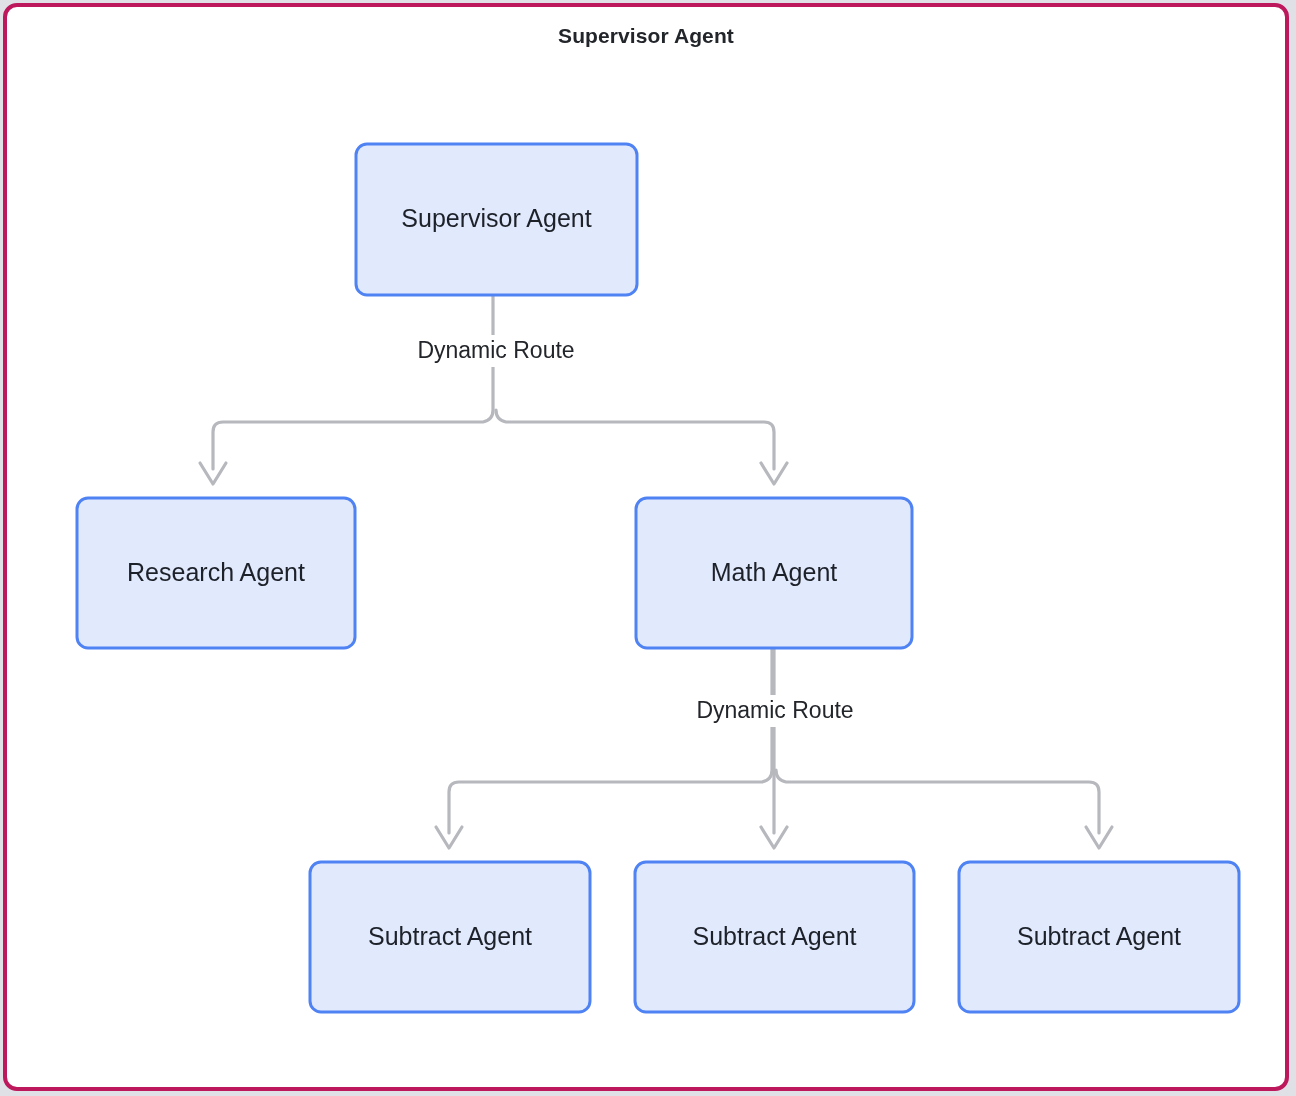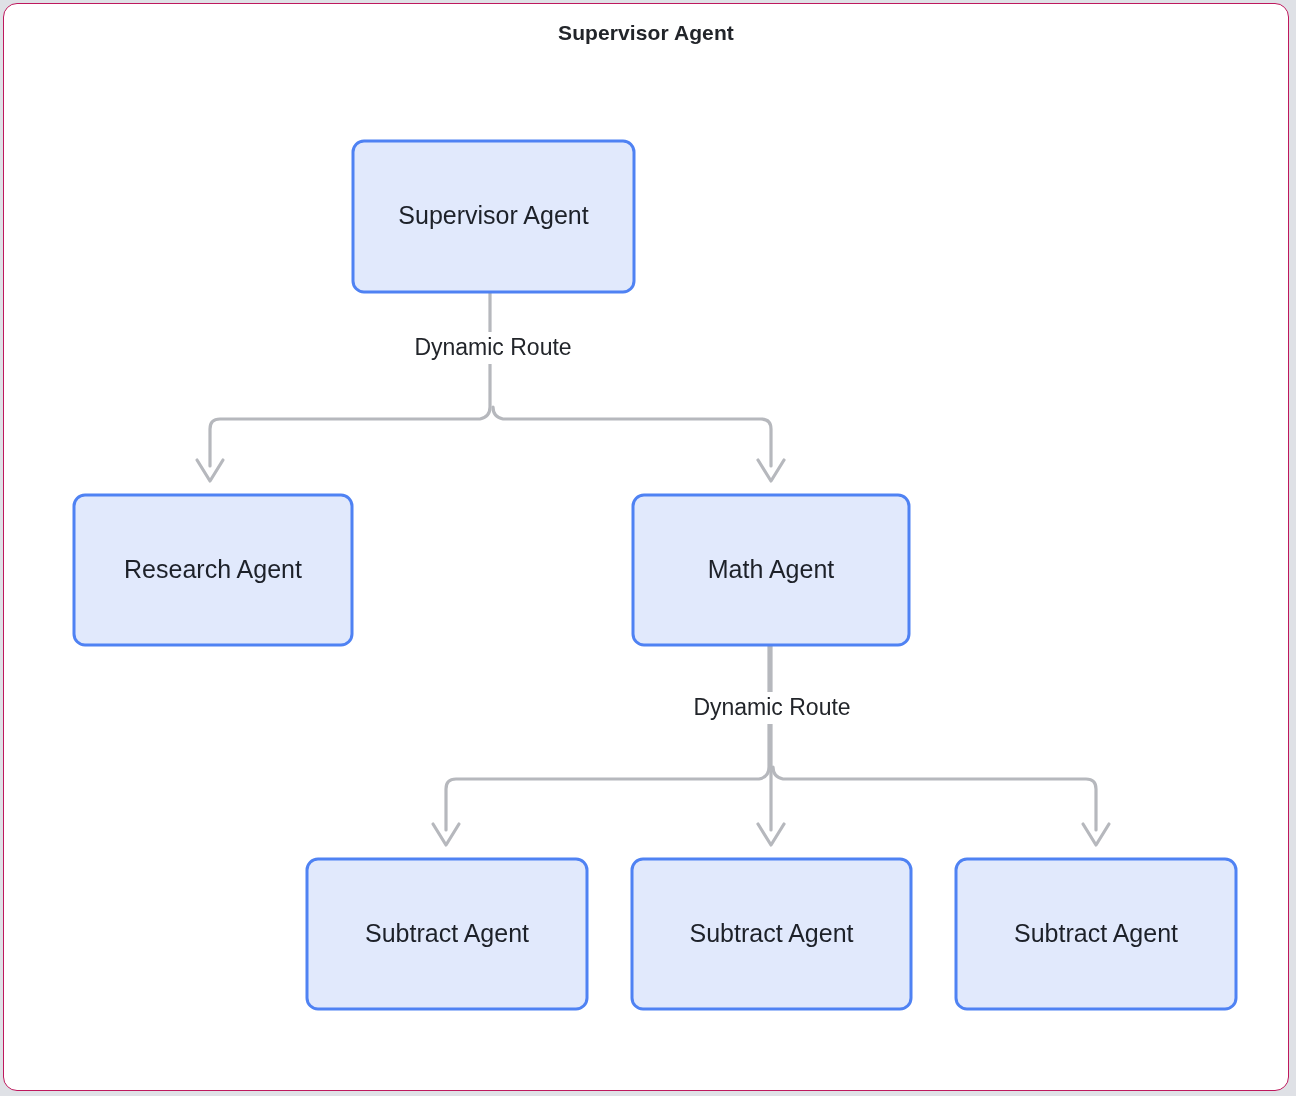--- a/index.html
+++ b/index.html
@@ -15,21 +15,21 @@
     overflow: hidden;
   }
 
   #diagram-card {
     position: absolute;
     left: 3px;
     top: 3px;
     width: 1286px;
     height: 1088px;
     background: #ffffff;
-    border: 1px solid #be185d;
+    border: 4px solid #be185d;
     border-radius: 14px;
     box-sizing: border-box;
     overflow: hidden;
   }
 
   #diagram-title {
     position: absolute;
     left: 0;
     top: 17px;
     width: 100%;

